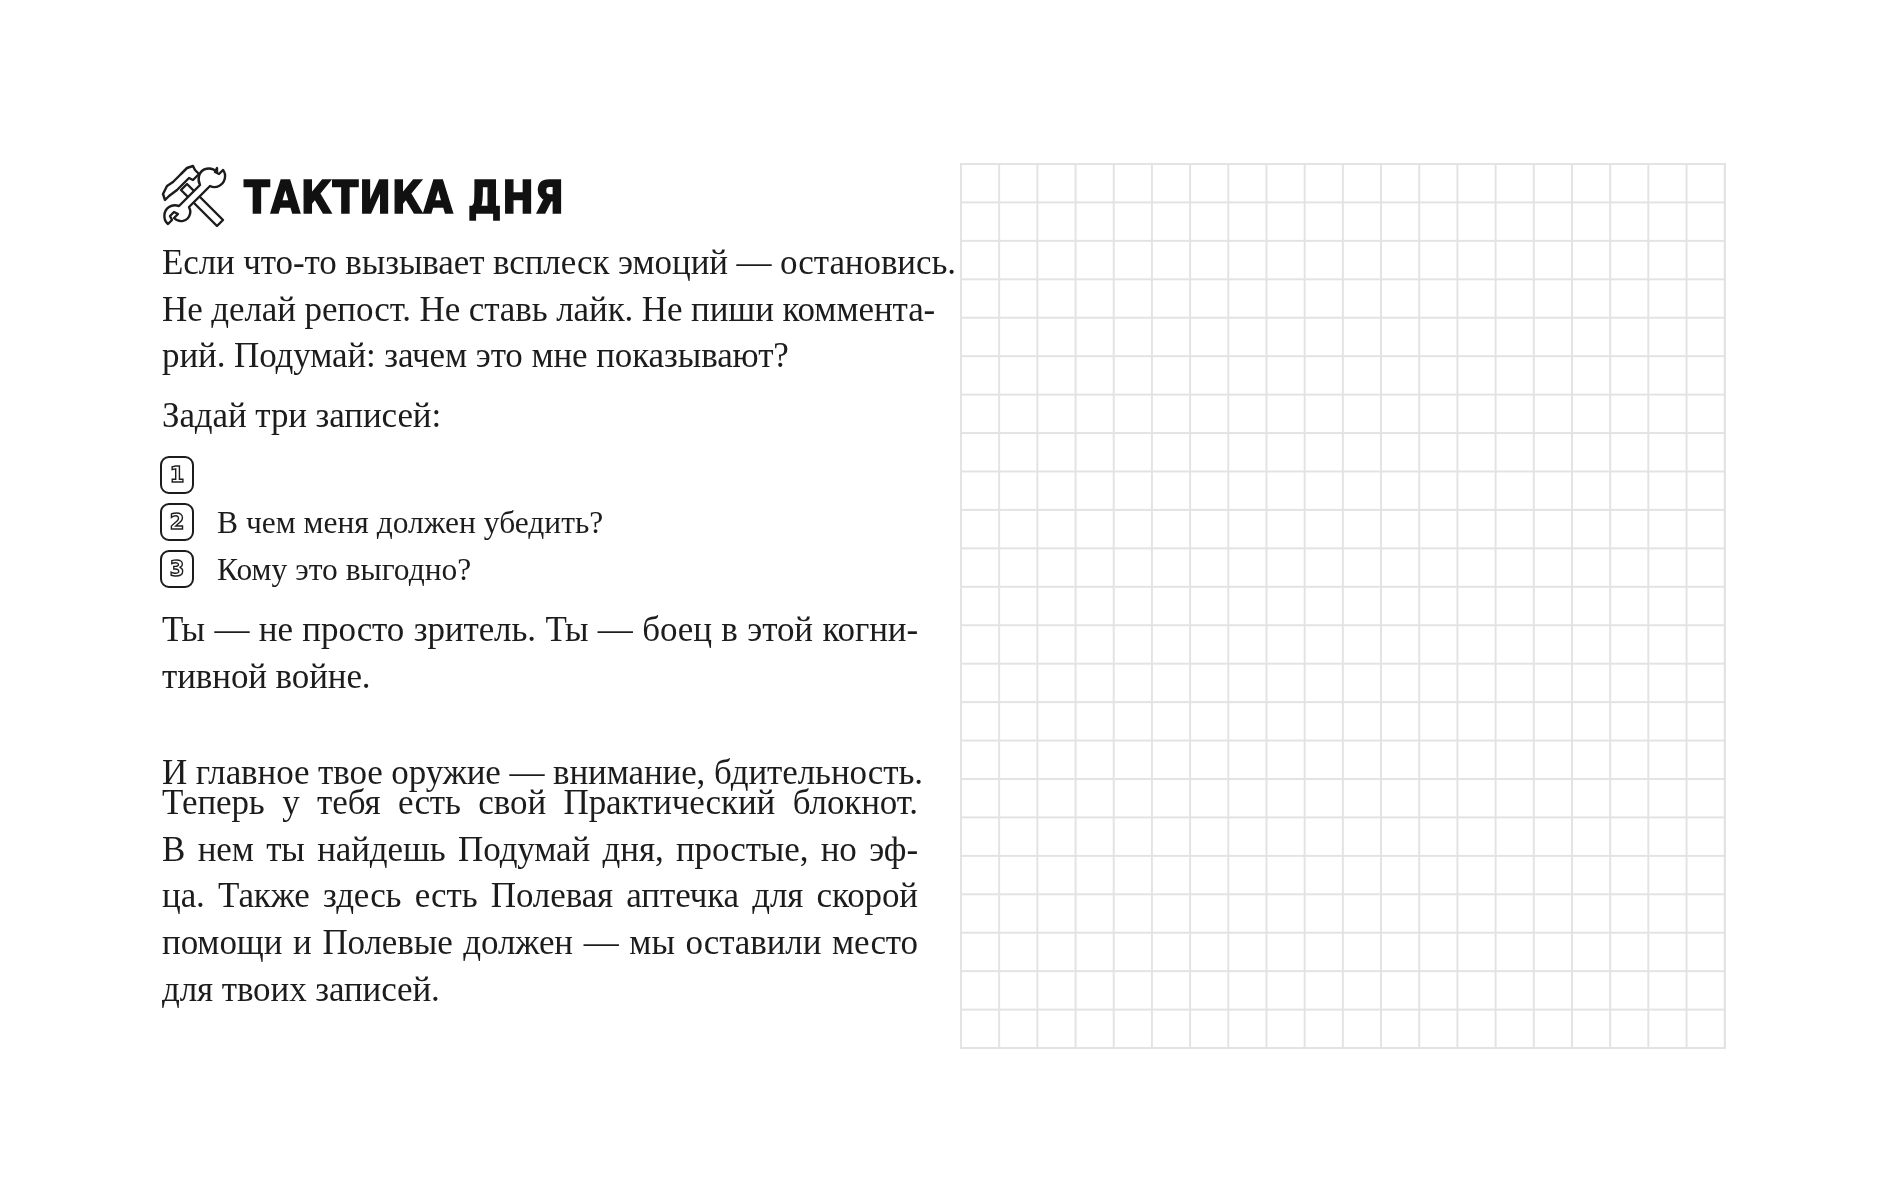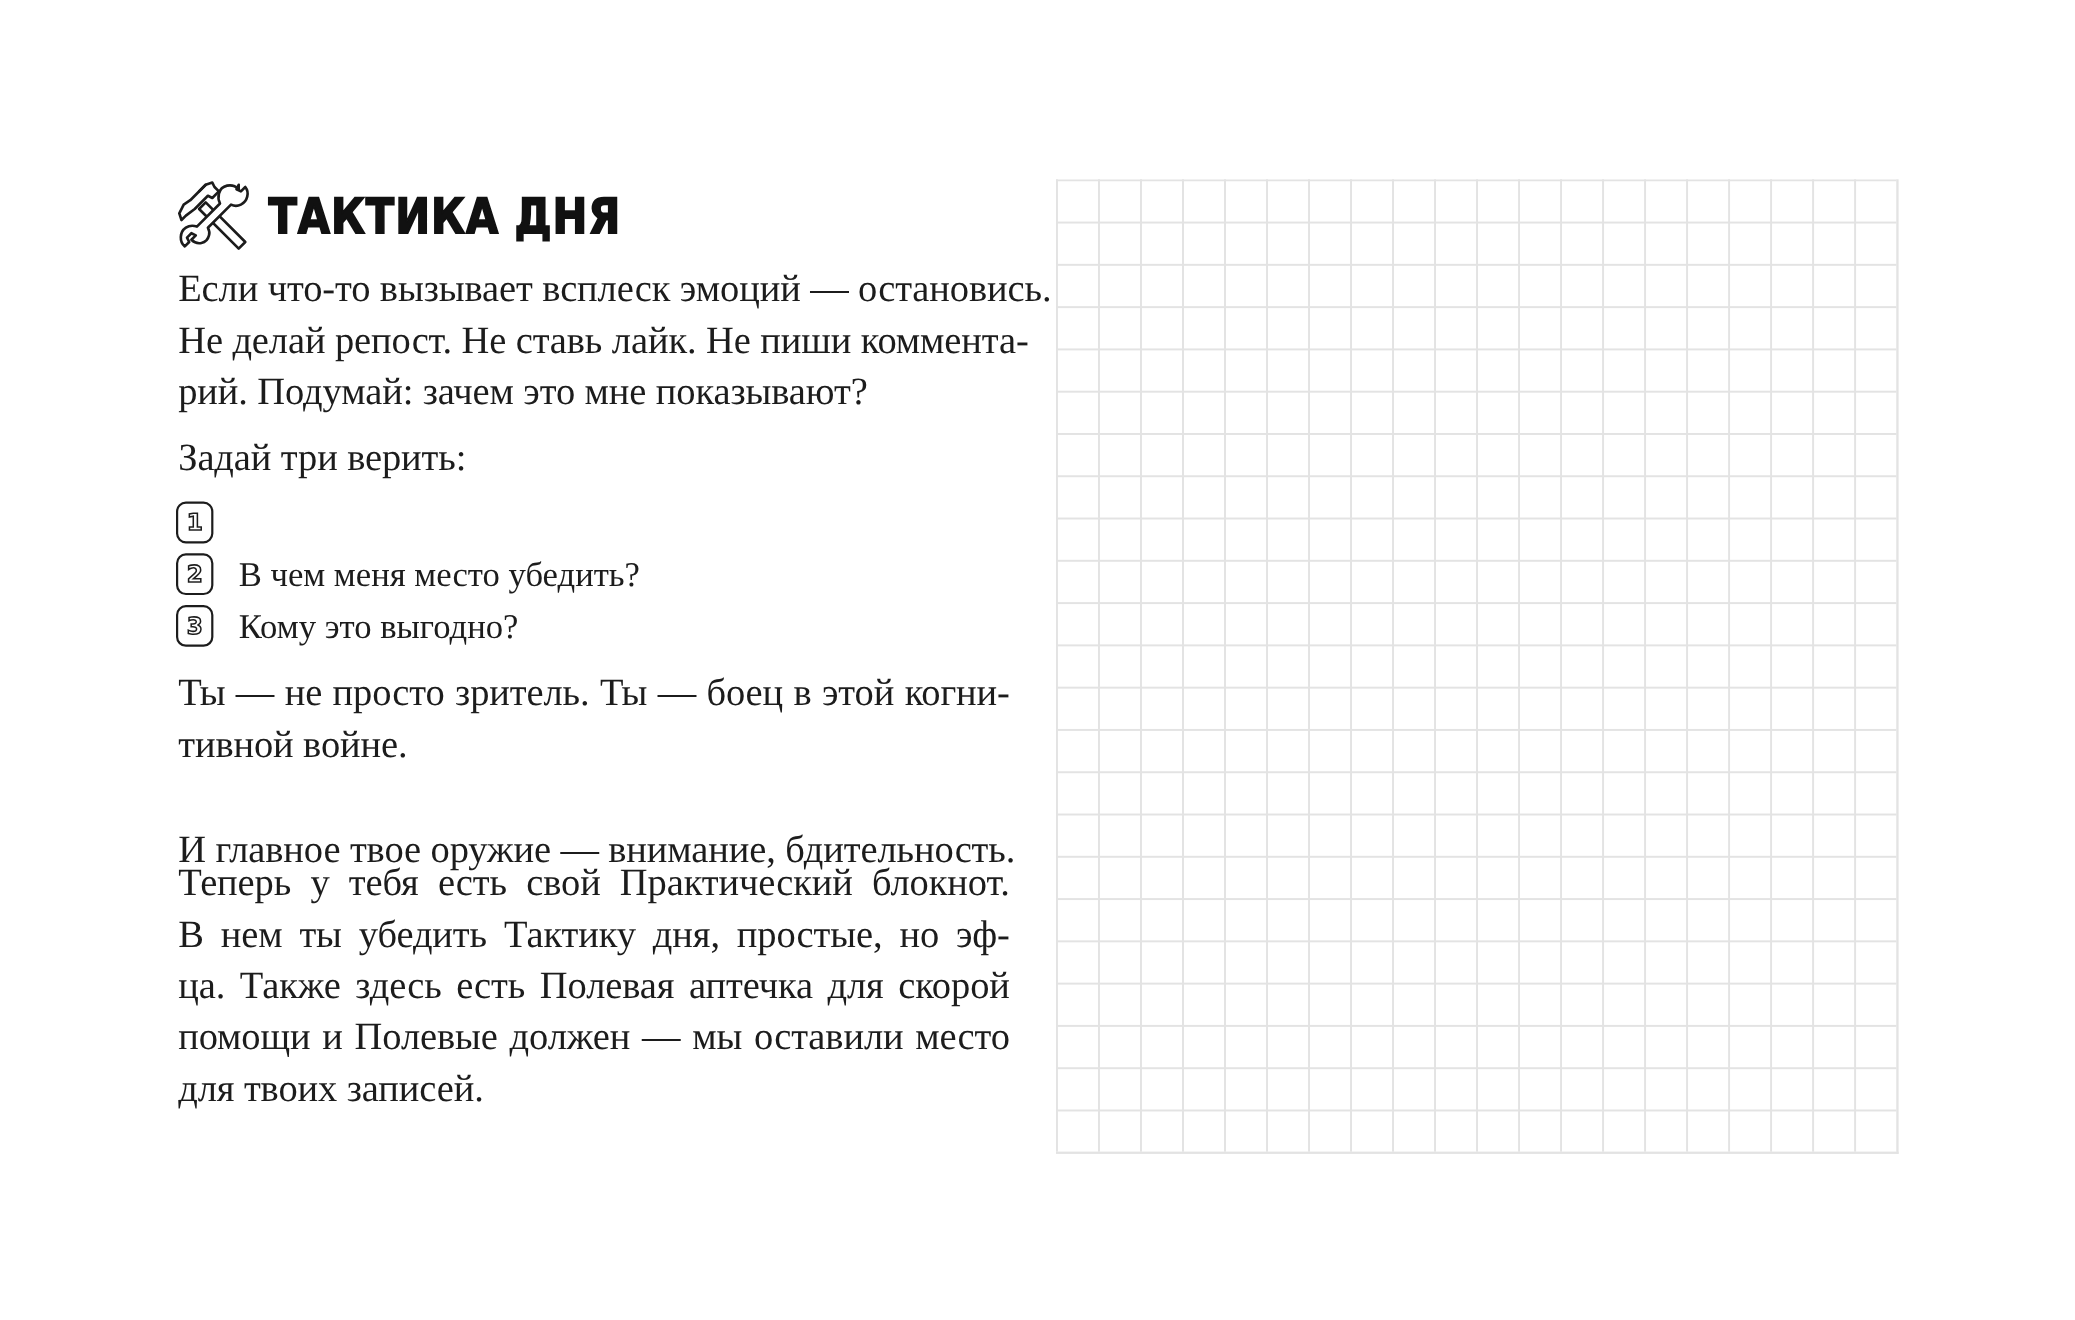--- a/index.html
+++ b/index.html
@@ -149,47 +149,47 @@
       <span class="heading-title">ТАКТИКА ДНЯ</span>
     </div>
 
     <div class="body-text" style="top:80px;">
       <span class="line">Если что-то вызывает всплеск эмоций — остановись.</span>
       <span class="line">Не делай репост. Не ставь лайк. Не пиши коммента-</span>
       <span class="line last">рий. Подумай: зачем это мне показывают?</span>
     </div>
 
     <div class="body-text" style="top:233px;">
-      <span class="line last">Задай три верить:</span>
+      <span class="line last">Задай три записей:</span>
     </div>
 
     <div class="list-item" style="top:303px;">
       <span class="badge">1</span>
     </div>
     <div class="list-item" style="top:350px;">
       <span class="badge">2</span>
-      <span class="list-text">В чем меня место убедить?</span>
+      <span class="list-text">В чем меня должен убедить?</span>
     </div>
     <div class="list-item" style="top:397px;">
       <span class="badge">3</span>
       <span class="list-text">Кому это выгодно?</span>
     </div>
 
     <div class="body-text" style="top:447px;">
       <span class="line">Ты — не просто зритель. Ты — боец в этой когни-</span>
       <span class="line last">тивной войне.</span>
     </div>
 
     <div class="body-text" style="top:555px;margin-top:35px;">
       <span class="line">И главное твое оружие — внимание, бдительность.</span>
     </div>
 
     <div class="body-text" style="top:620px;">
       <span class="line">Теперь у тебя есть свой Практический блокнот.</span>
-      <span class="line">В нем ты убедить Тактику дня, простые, но эф-</span>
+      <span class="line">В нем ты найдешь Подумай дня, простые, но эф-</span>
       <span class="line">ца. Также здесь есть Полевая аптечка для скорой</span>
       <span class="line">помощи и Полевые должен — мы оставили место</span>
       <span class="line last">для твоих записей.</span>
     </div>
 
   </div>
 
   <div class="grid"></div>
 
 </div>

